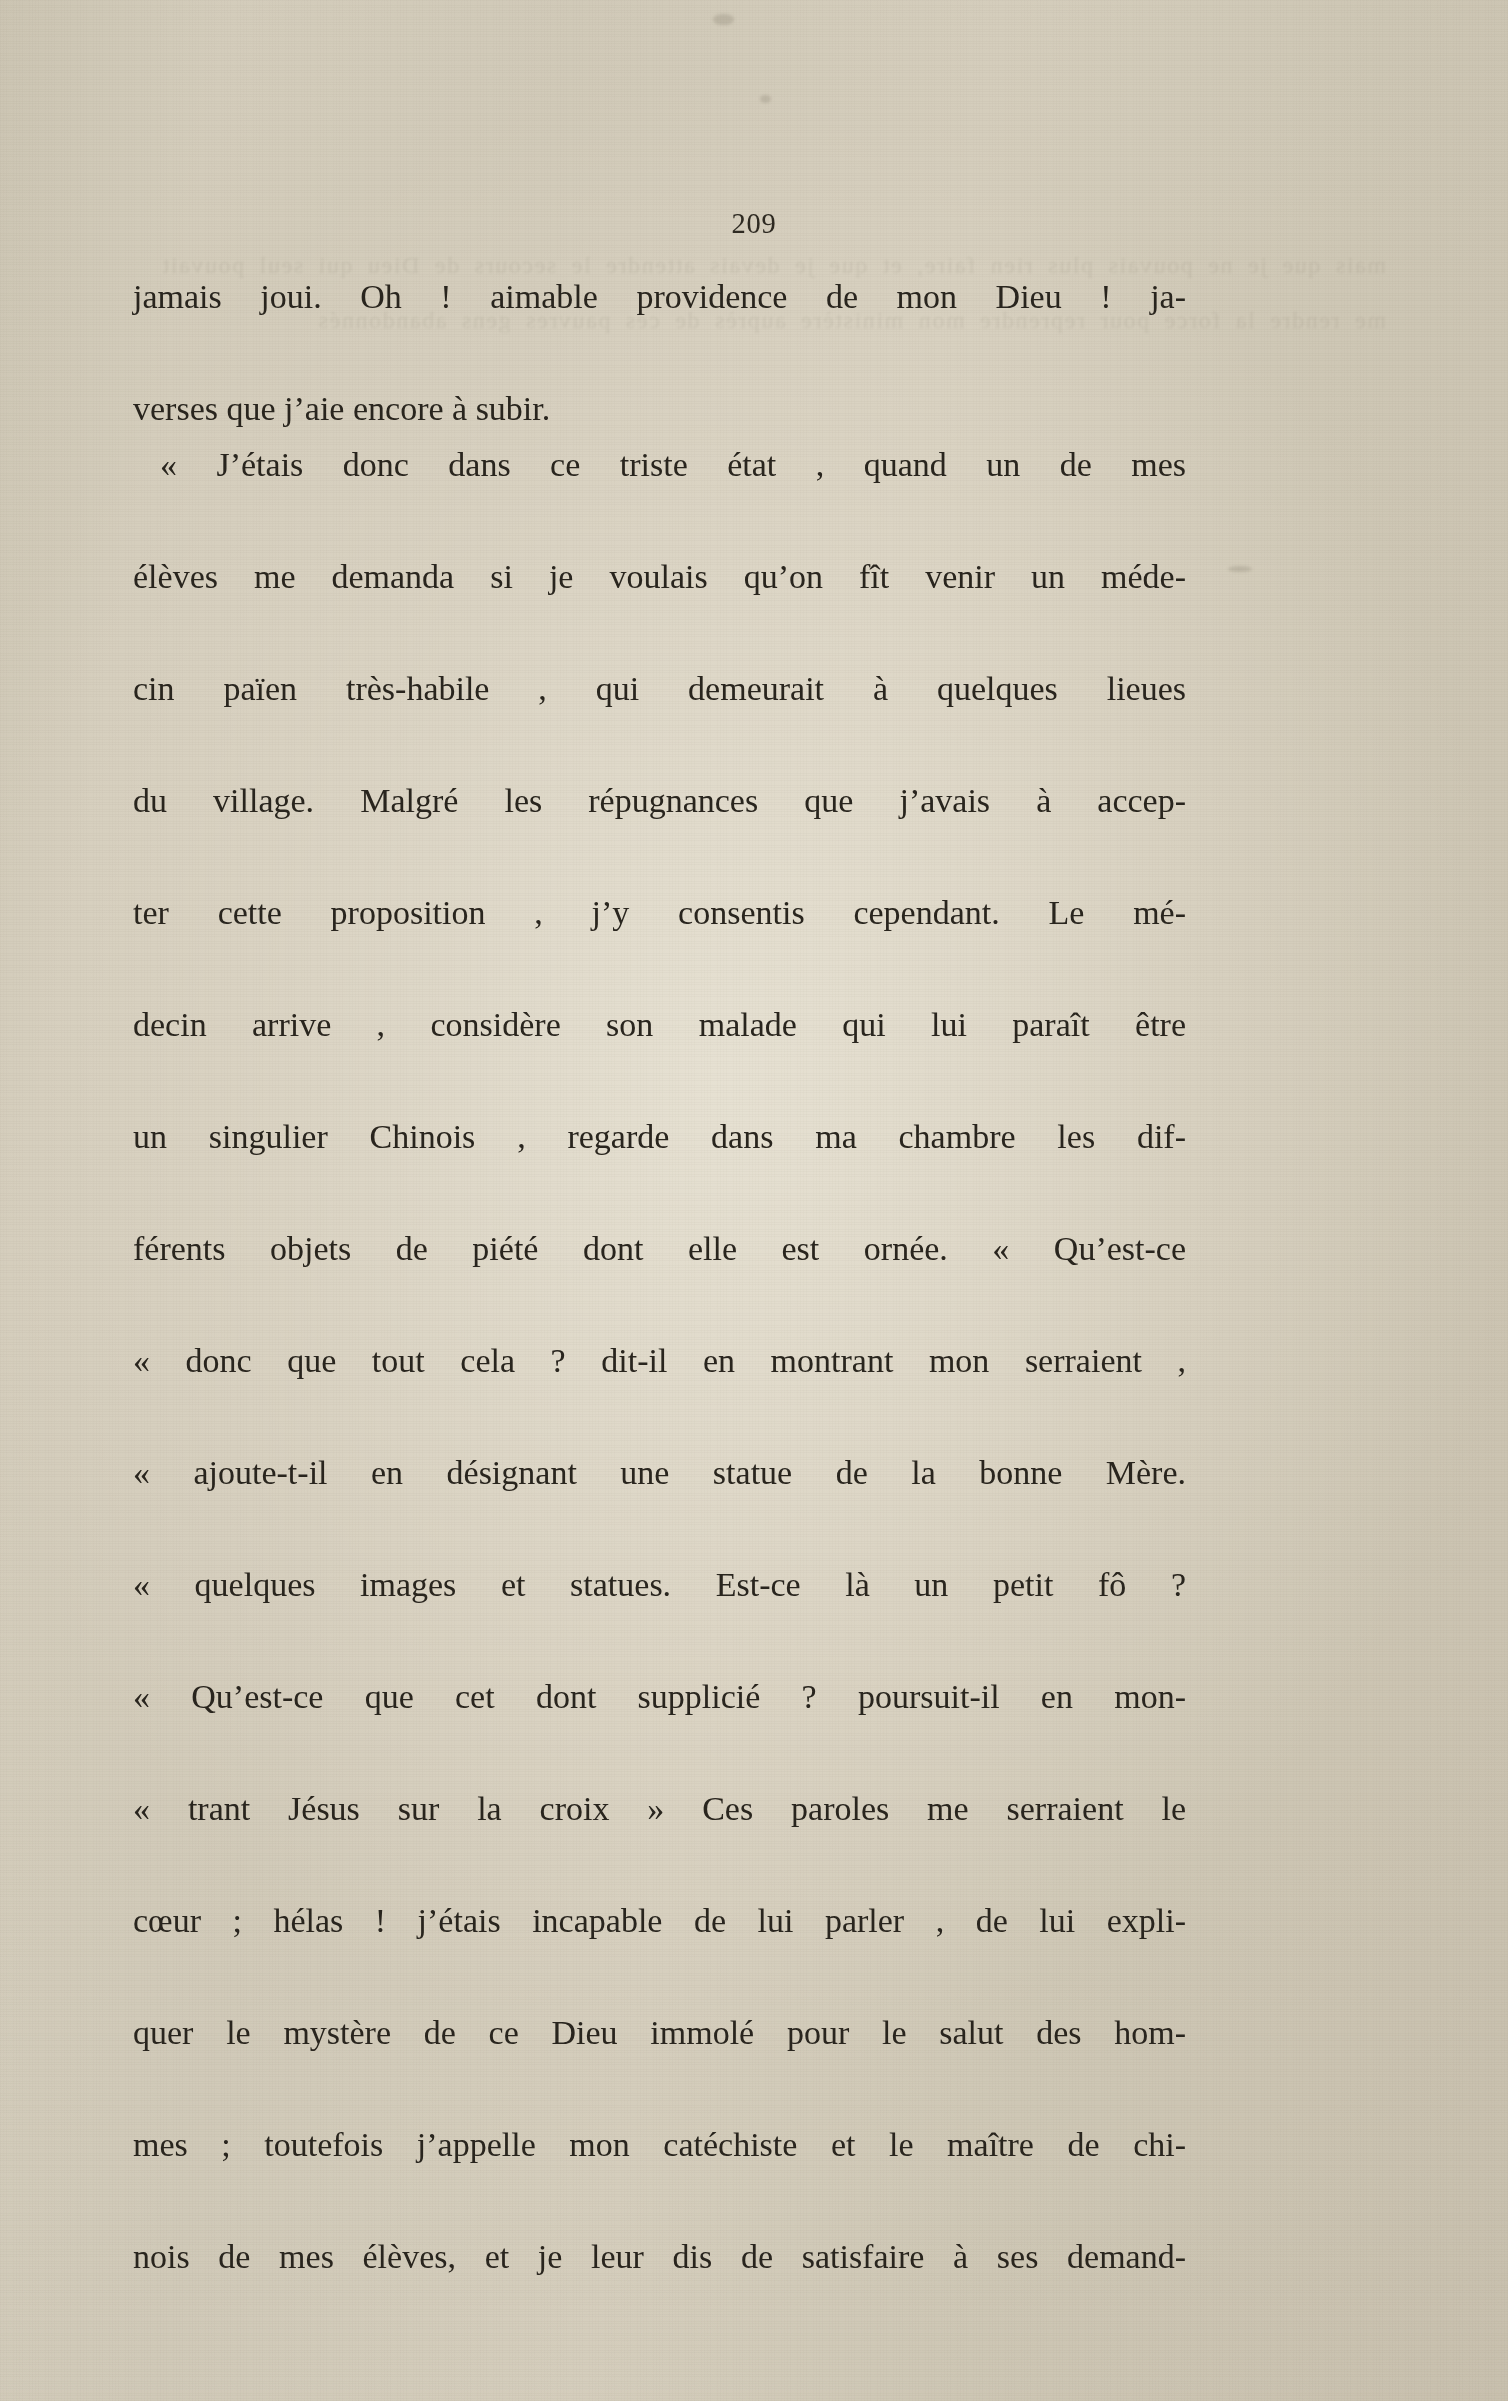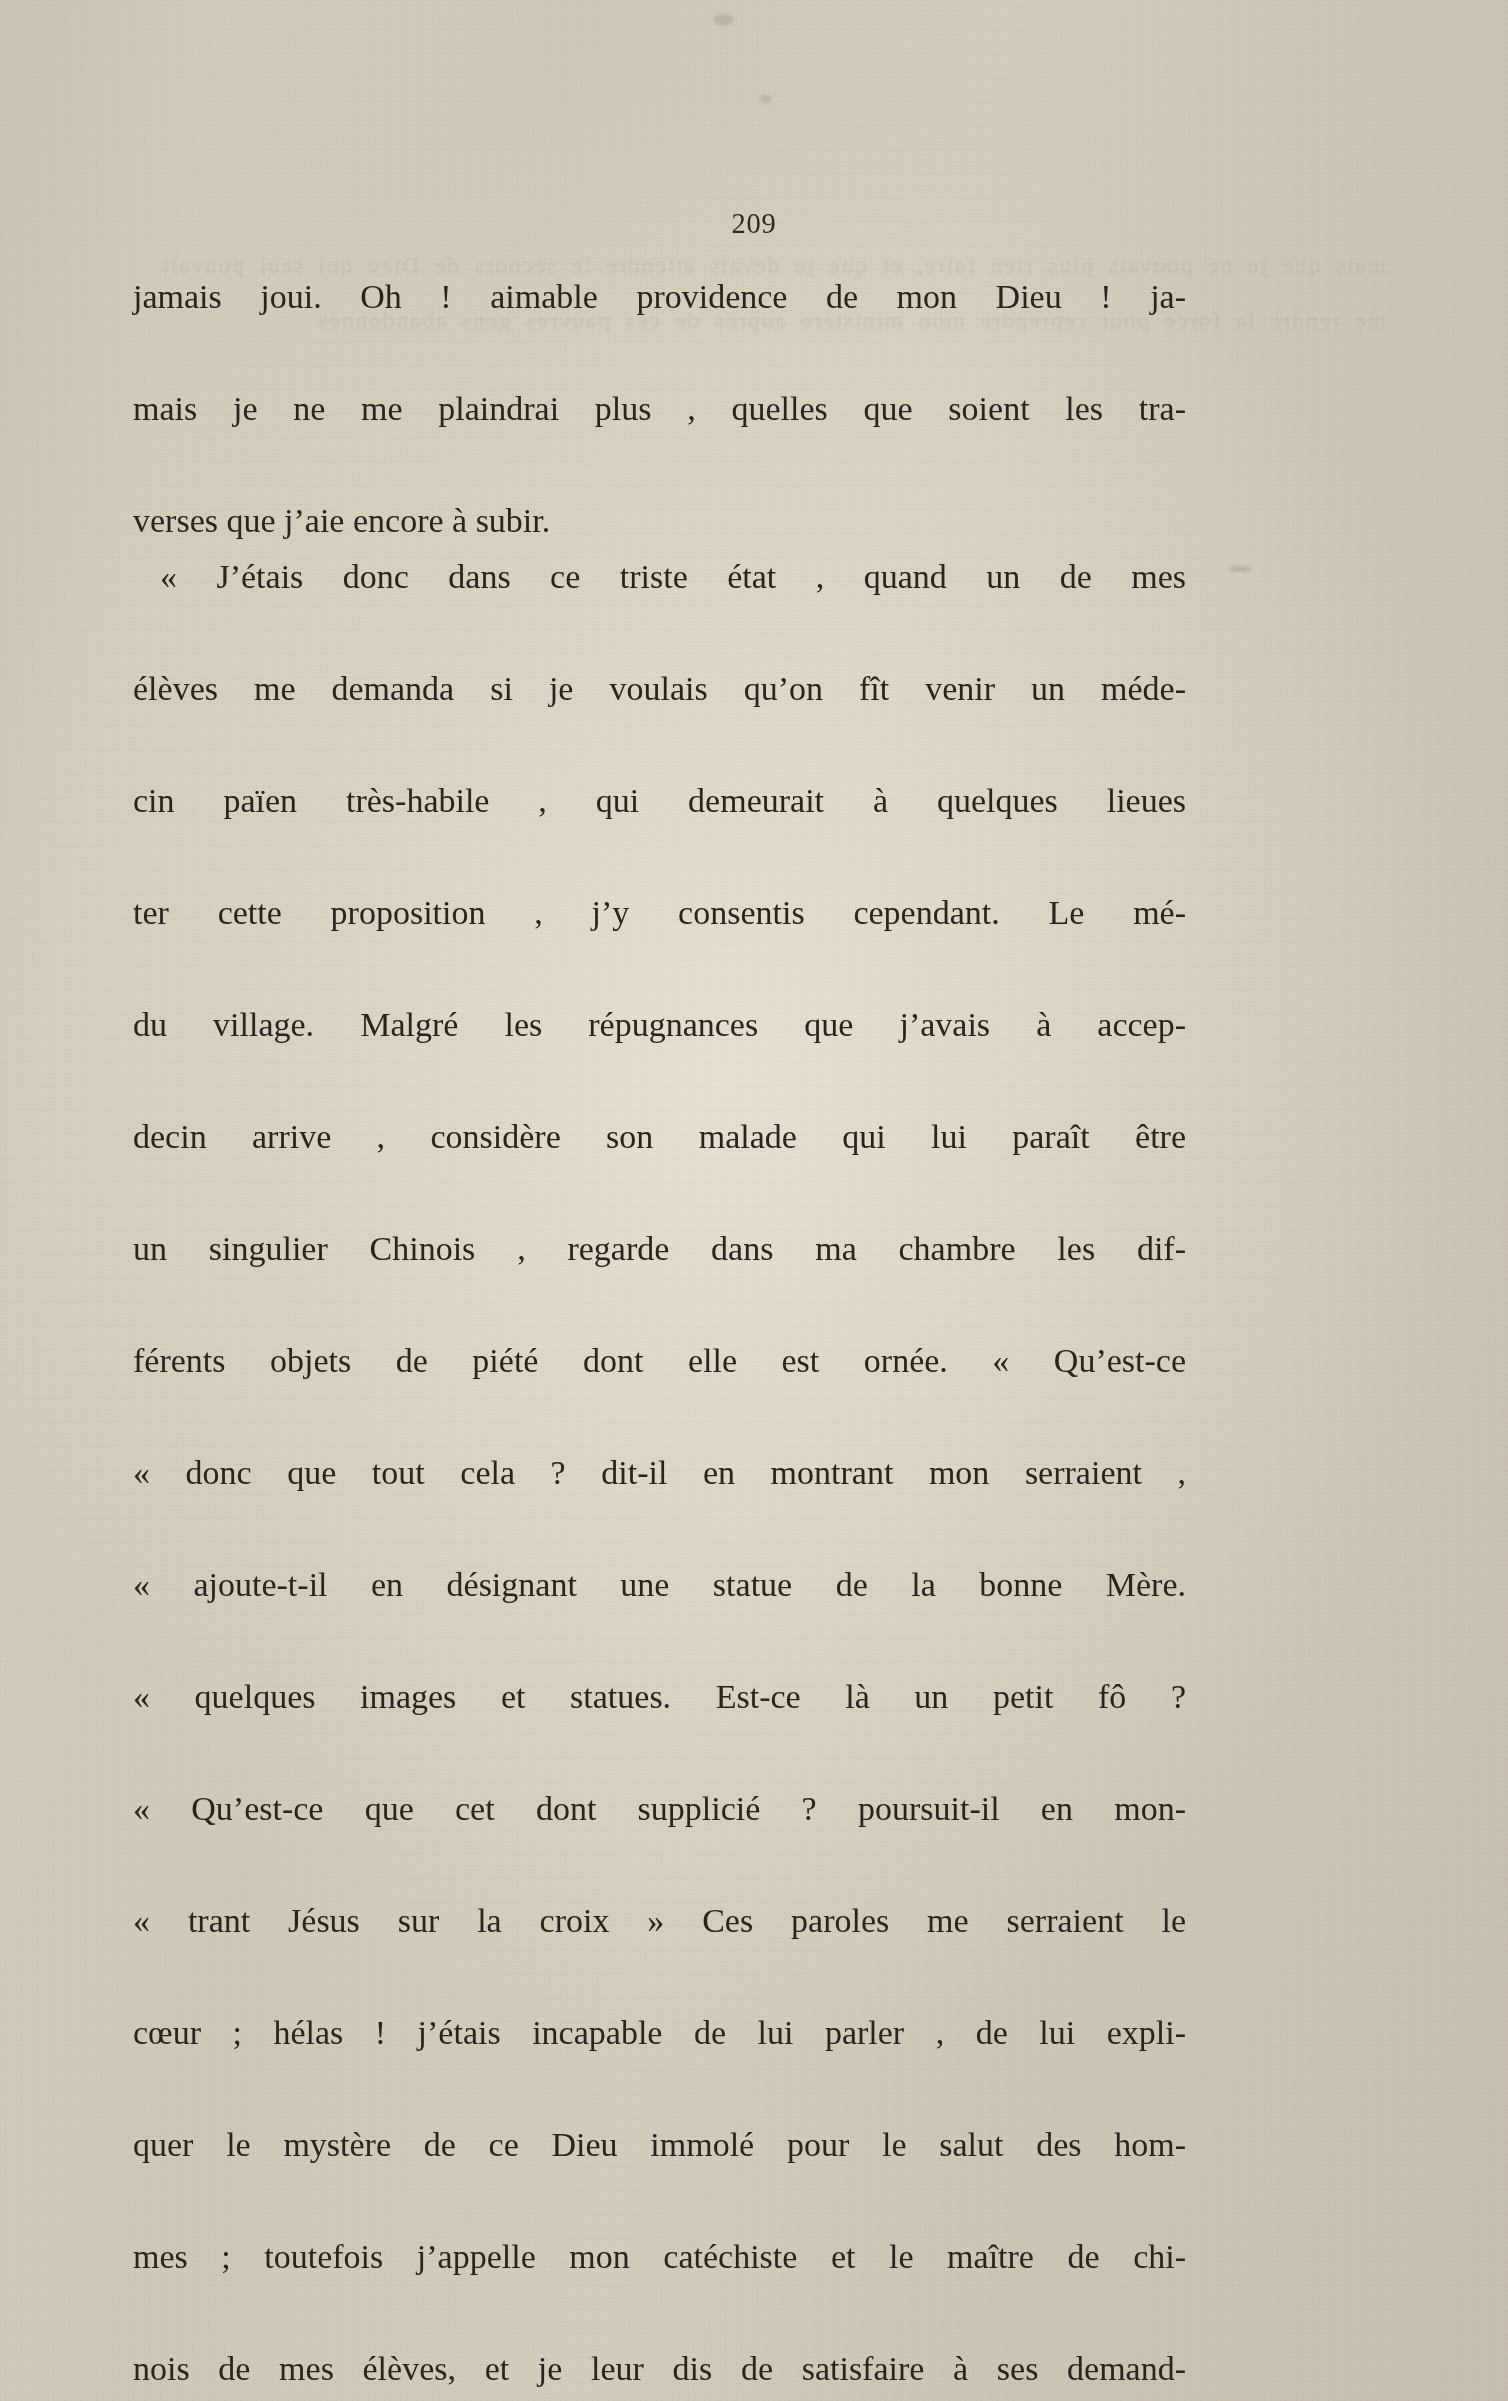--- a/index.html
+++ b/index.html
@@ -130,30 +130,29 @@
   <div class="smudge" style="left:1228px; top:566px; width:24px; height:6.3px;"></div>
 
   <div class="content">
 
     <div class="folio">209</div>
 
     <div class="textblock">
 
       <div class="para">
         <span class="line j">jamais joui. Oh ! aimable providence de mon Dieu ! ja-</span>
-        <span class="line j">mais je ne me plaindrai plus , quelles que soient les tra-</span>
         <span class="line">verses que j’aie encore à subir.</span>
       </div>
 
       <div class="para">
         <span class="line j indent">« J’étais donc dans ce triste état , quand un de mes</span>
         <span class="line j">élèves me demanda si je voulais qu’on fît venir un méde-</span>
         <span class="line j">cin païen très-habile , qui demeurait à quelques lieues</span>
+        <span class="line j">du village. Malgré les répugnances que j’avais à accep-</span>
         <span class="line j">ter cette proposition , j’y consentis cependant. Le mé-</span>
-        <span class="line j">du village. Malgré les répugnances que j’avais à accep-</span>
         <span class="line j">decin arrive , considère son malade qui lui paraît être</span>
         <span class="line j">un singulier Chinois , regarde dans ma chambre les dif-</span>
         <span class="line j">férents objets de piété dont elle est ornée. « Qu’est-ce</span>
         <span class="line j">« donc que tout cela ? dit-il en montrant mon serraient ,</span>
         <span class="line j">« ajoute-t-il en désignant une statue de la bonne Mère.</span>
         <span class="line j">« quelques images et statues. Est-ce là un petit fô ?</span>
         <span class="line j">« Qu’est-ce que cet dont supplicié ? poursuit-il en mon-</span>
         <span class="line j">« trant Jésus sur la croix » Ces paroles me serraient le</span>
         <span class="line j">cœur ; hélas ! j’étais incapable de lui parler , de lui expli-</span>
         <span class="line j">quer le mystère de ce Dieu immolé pour le salut des hom-</span>

